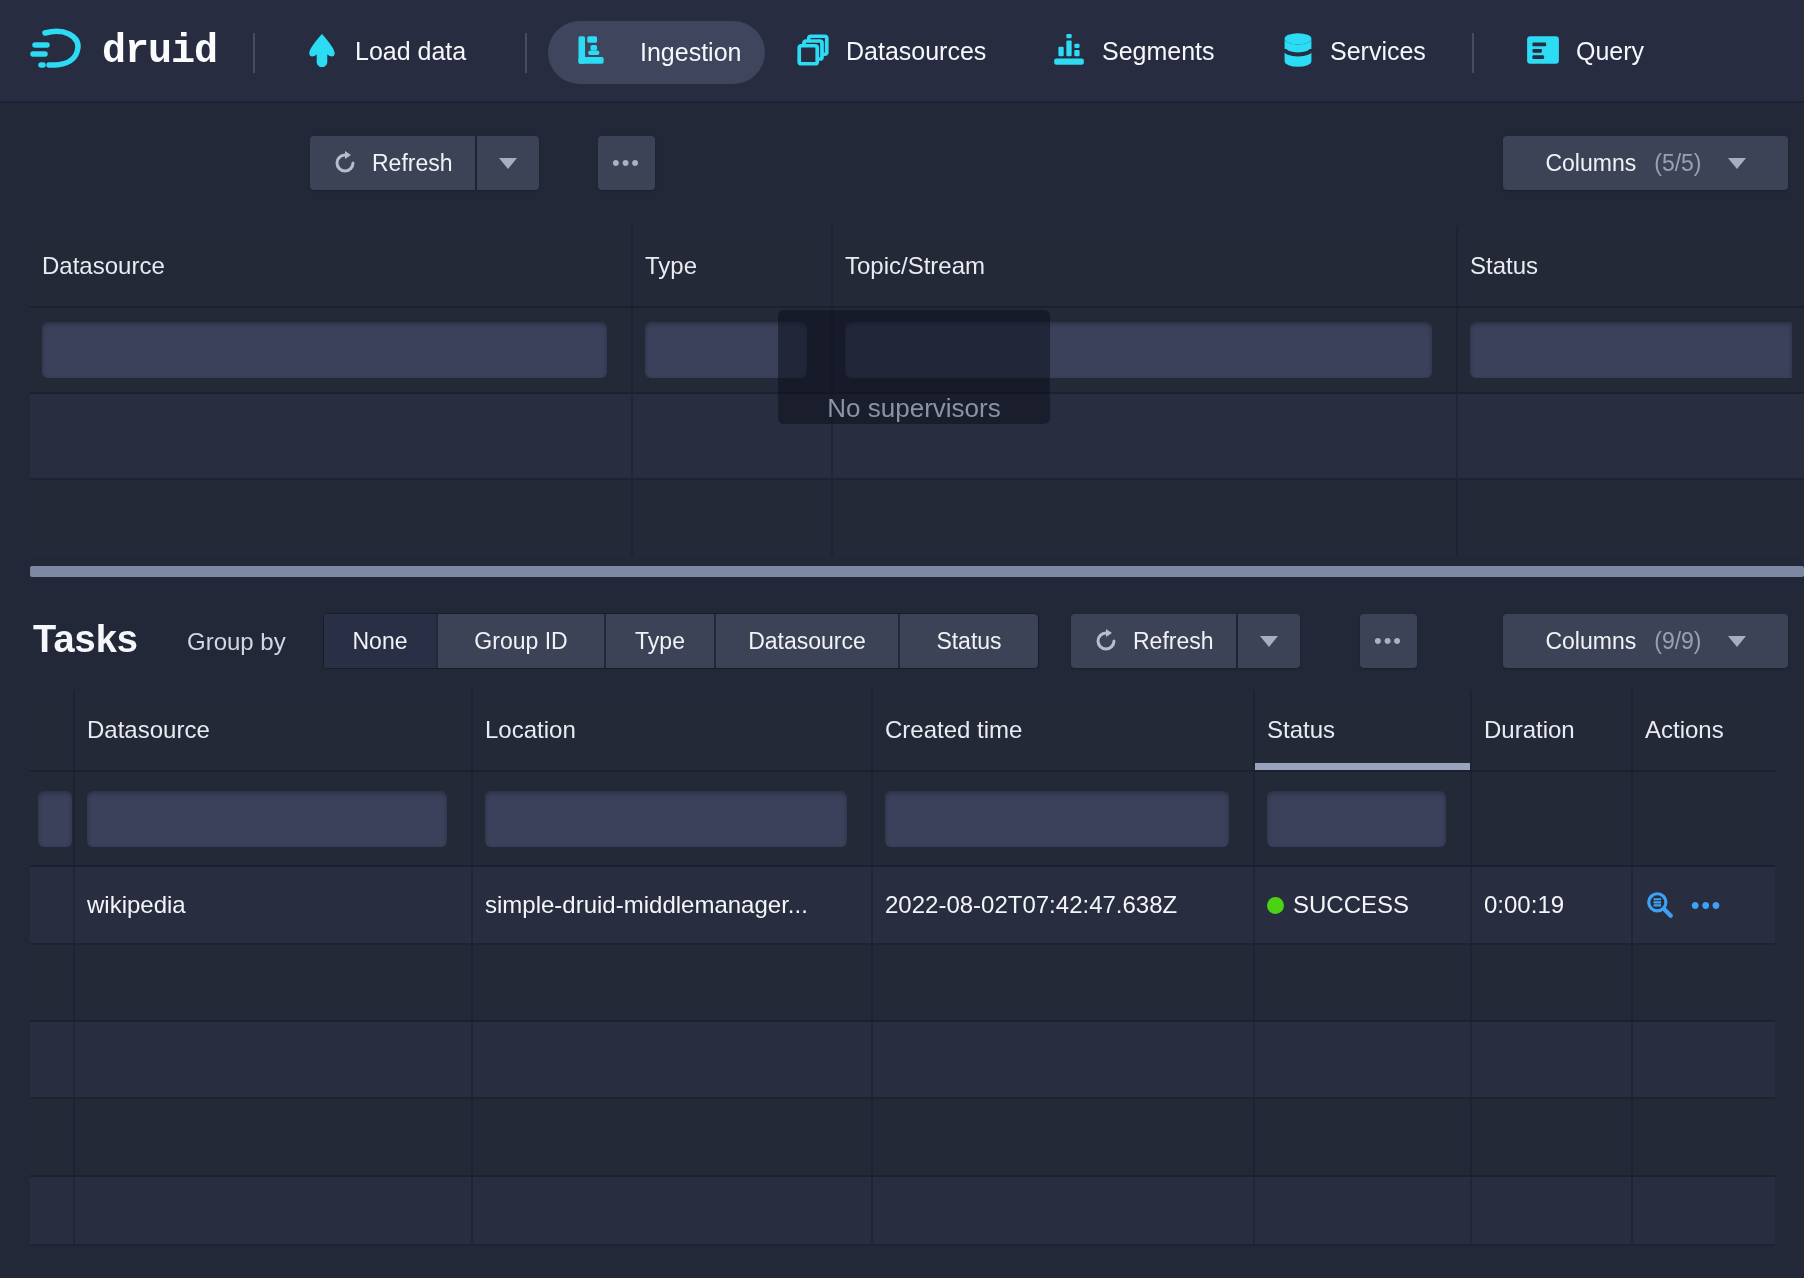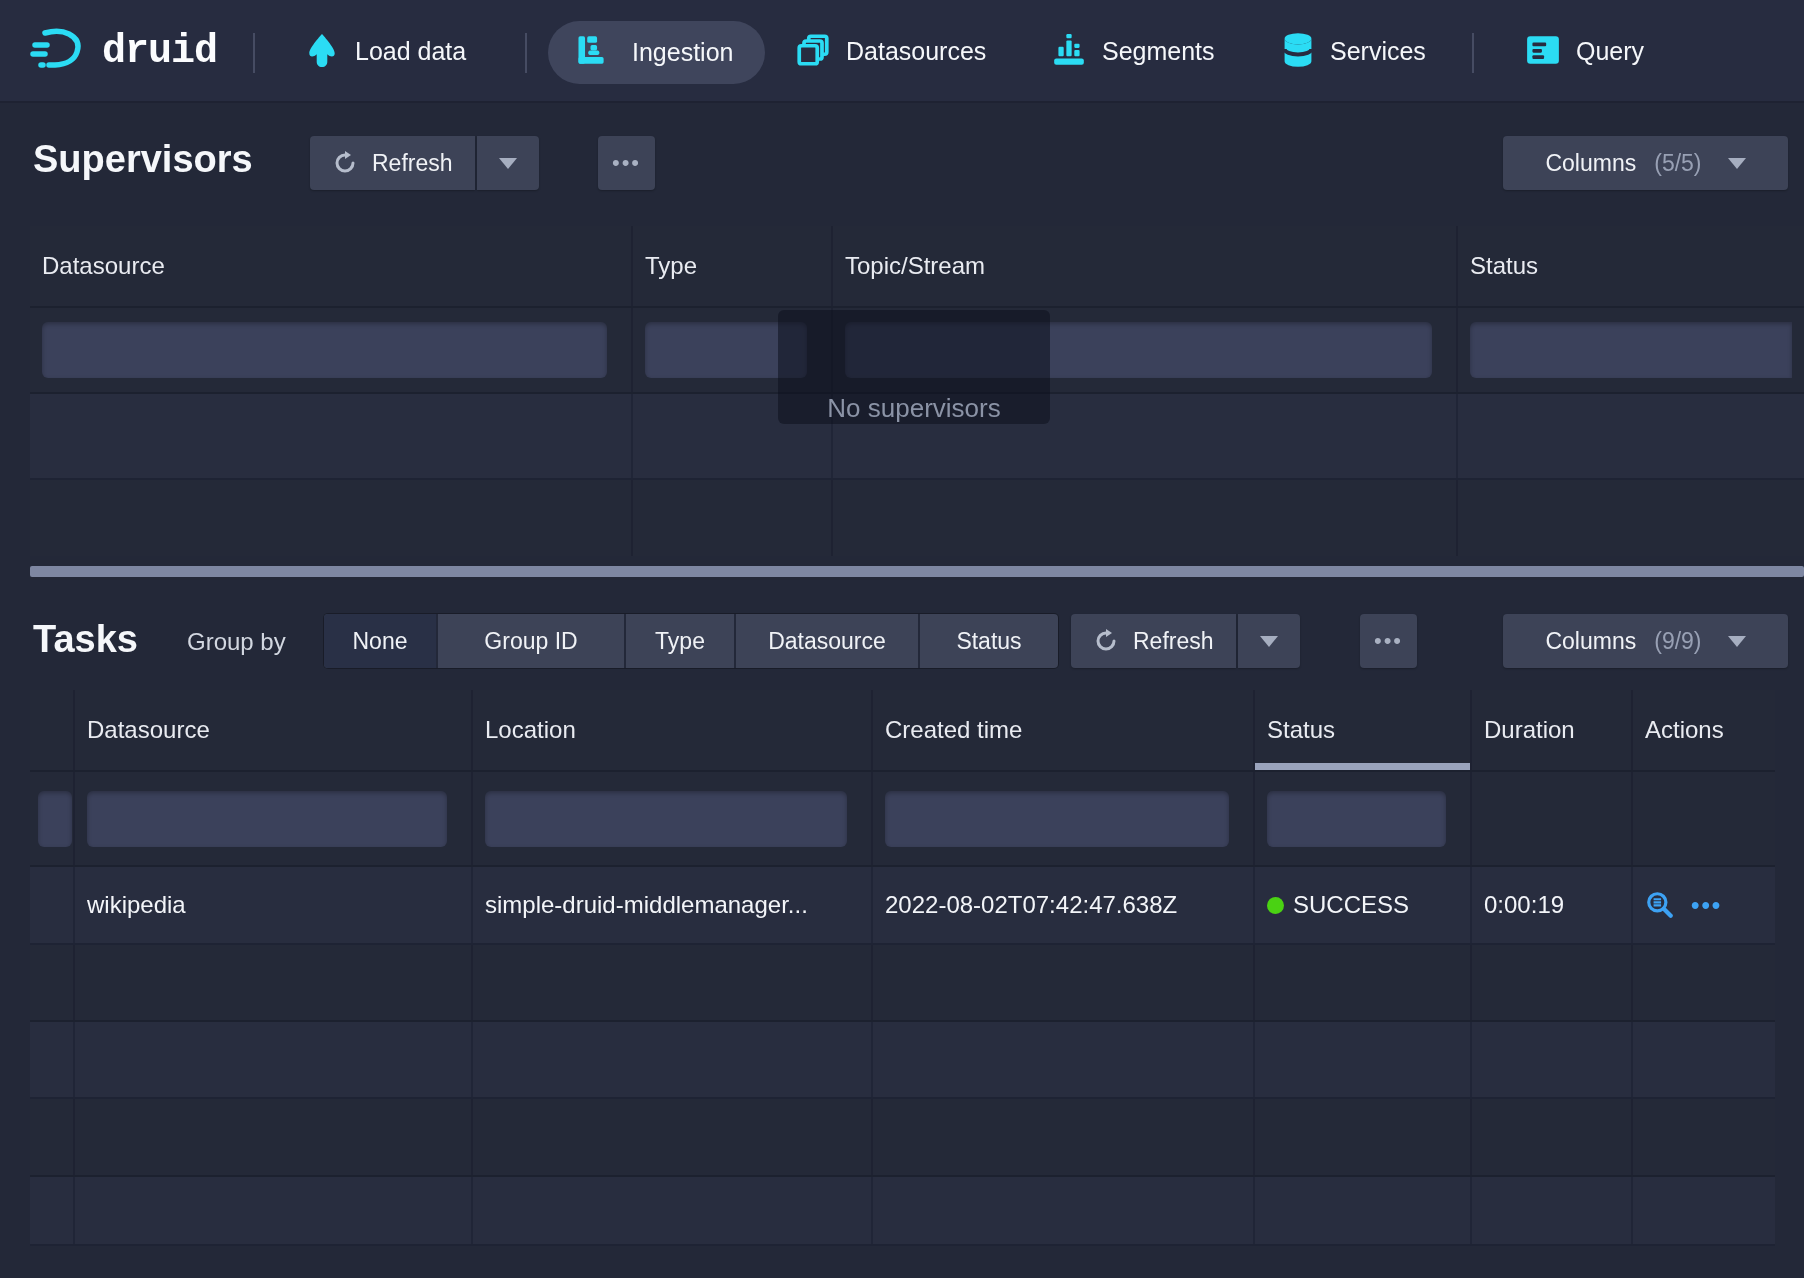--- a/index.html
+++ b/index.html
@@ -18,21 +18,21 @@
   .nav-item {
     position:absolute; top:0; height:103px;
     display:flex; align-items:center; gap:15px; cursor:pointer;
   }
   .nav-label { font-size:25px; color:#f5f7fa; white-space:nowrap; }
   .logo-text { font-size:40px; font-weight:700; letter-spacing:-1px; color:#fbfcfe; }
   .nav-sep { position:absolute; top:33px; width:2px; height:40px; background:#464c63; }
   .nav-pill {
     position:absolute; left:548px; top:21px; width:217px; height:63px;
     background:#3f455c; border-radius:32px;
-    display:flex; align-items:center; gap:24px; padding-left:25px; cursor:pointer;
+    display:flex; align-items:center; gap:32px; padding-left:25px; cursor:pointer;
   }
 
   
   .section-title { position:absolute; font-size:38px; font-weight:700; color:#f5f7fa; }
   .btn {
     background:#3d4357; border-radius:4px; height:54px;
     display:flex; align-items:center; justify-content:center;
     font-size:23px; color:#f0f2f6; cursor:pointer;
     box-shadow:0 1px 2px rgba(0,0,0,0.25);
   }
@@ -181,21 +181,20 @@
           <rect x="2" y="2" width="30" height="26" rx="3" fill="#2bdcf4"></rect>
           <rect x="7" y="8" width="13" height="3.5" rx="1" fill="#272c40"></rect>
           <rect x="7" y="14" width="9" height="3.5" rx="1" fill="#272c40"></rect>
           <rect x="7" y="20" width="11" height="3.5" rx="1" fill="#272c40"></rect>
         </svg>
       </span>
       <span class="nav-label">Query</span>
     </div>
   </div>
 
-  <div class="section-title" style="left:33px; top:138px;">Supervisors</div>
 
   <div class="split" style="left:310px; top:136px;">
     <div class="btn main">
       <svg width="26" height="26" viewBox="0 0 26 26">
         <path class="refresh-glyph" d="M21 13 A8 8 0 1 1 13 5" fill="none" stroke-width="3" stroke-linecap="round"></path>
         <path d="M13 1 L19 5 L13 9 Z" fill="#b6bdcc"></path>
       </svg>
       <span>Refresh</span>
     </div>
     <div class="btn caret-part">
@@ -265,21 +264,21 @@
 
   <div class="hscrollbar"></div>
 
   <div class="section-title" style="left:33px; top:618px;">Tasks</div>
   <div style="position:absolute; left:187px; top:628px; font-size:24px; color:#d2d7e0;">Group by</div>
 
   <div class="seg-group">
     <div class="seg active" style="width:114px;">
         <span>None</span>
       </div>
-    <div class="seg" style="width:188px;">
+    <div class="seg" style="width:168px;">
         <span>Group ID</span>
       </div>
     <div class="seg" style="width:110px;">
         <span>Type</span>
       </div>
     <div class="seg" style="width:184px;">
         <span>Datasource</span>
       </div>
     <div class="seg" style="width:138px;">
         <span>Status</span>

